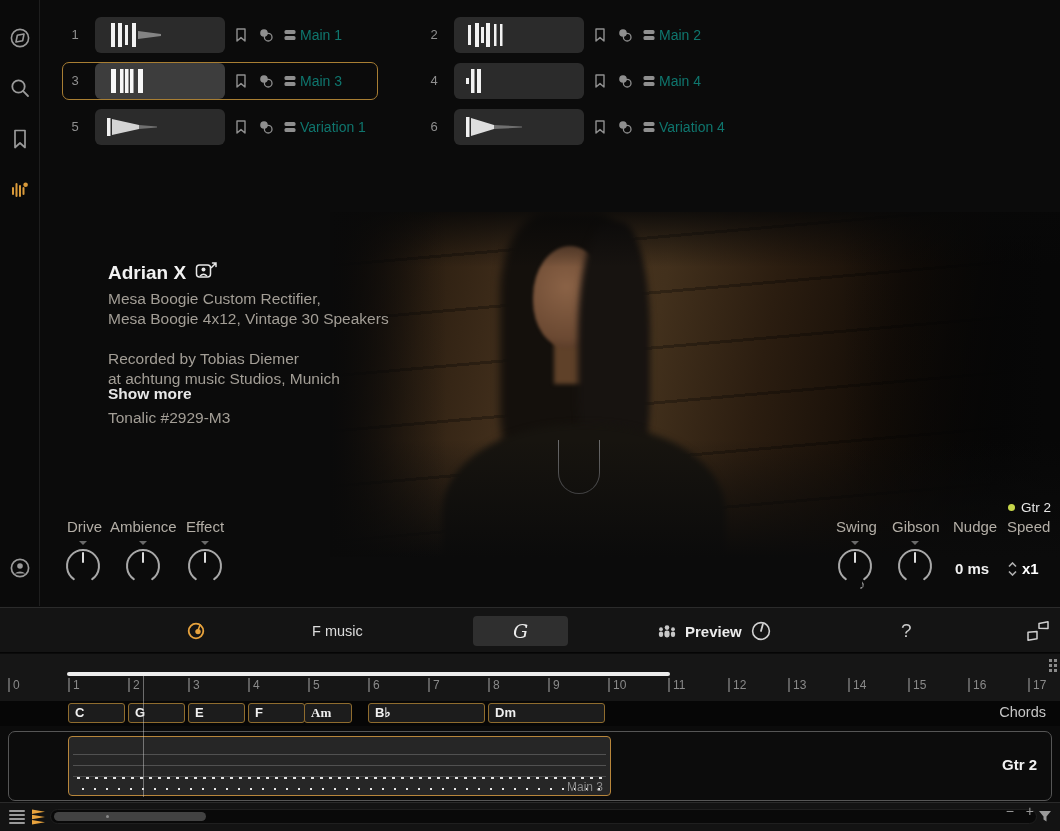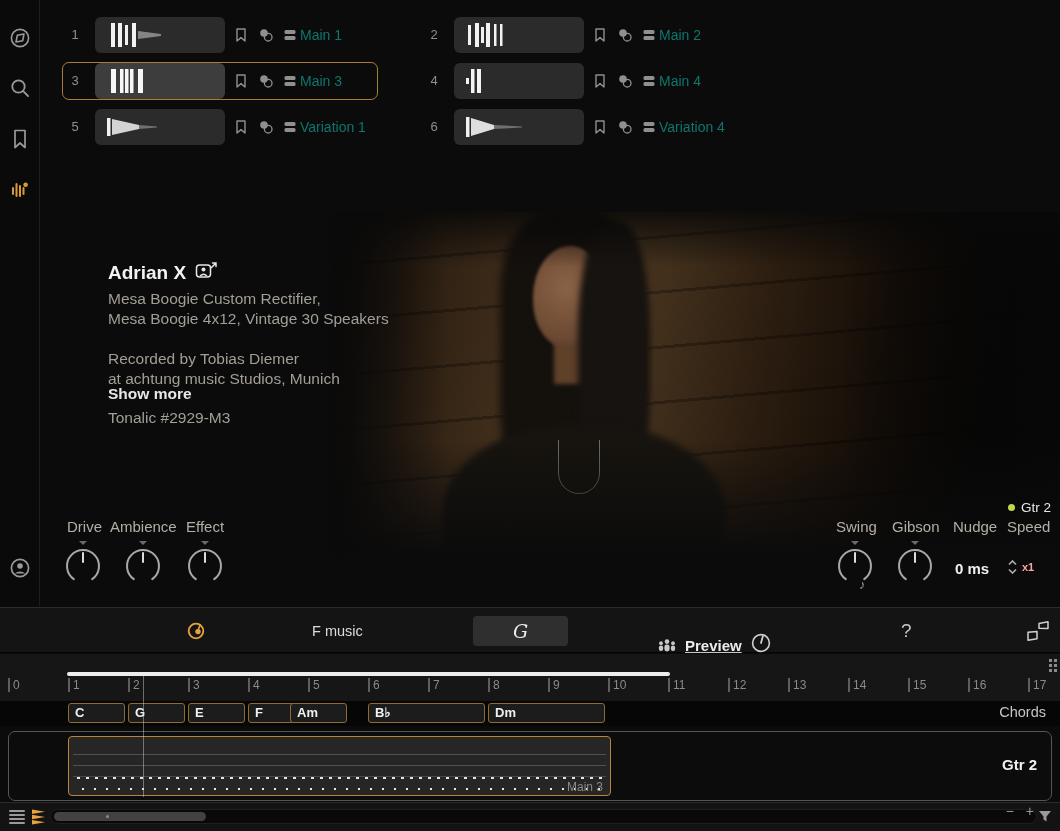--- a/index.html
+++ b/index.html
@@ -51,30 +51,30 @@
   
   .ctl-label { position:absolute; top:518px; font-size:15px; color:#b3aea6; z-index:12; white-space:nowrap; }
   .knob { position:absolute; top:541px; width:40px; height:46px; z-index:12; cursor:pointer; }
   .ktri { position:absolute; top:0; left:16px; width:0; height:0; border-left:4px solid transparent; border-right:4px solid transparent; border-top:4px solid #6a6a6a; }
   .knob svg { position:absolute; top:5px; left:0; }
   .kval { position:absolute; top:560px; font-size:15px; font-weight:bold; color:#f0f0f0; z-index:12; }
   .badge { position:absolute; top:500px; right:9px; display:flex; align-items:center; gap:6px; font-size:13.5px; color:#e8e8e8; z-index:12; }
   .badge .dot { width:7px; height:7px; border-radius:50%; background:#c6d64a; }
   .swing-note { position:absolute; left:859px; top:577px; font-size:13px; color:#9a9a9a; z-index:13; }
   .speed-ctl { position:absolute; left:1008px; top:560px; display:flex; align-items:center; gap:5px; z-index:12; cursor:pointer; }
-  .speed-ctl b { font-size:11px; color:#fca5a5; }
+  .speed-ctl b { font-size:15px; color:#ffffff; }
 
   
   .transport { position:absolute; left:0; top:607px; width:1060px; height:46px; background:#141414; border-top:1px solid #2b2b2b; border-bottom:1px solid #050505; z-index:25; }
   .t-bpm { position:absolute; left:10px; top:0; height:46px; display:flex; align-items:center; gap:10px; font-size:15px; font-weight:bold; color:#e8e8e8; }
   .t-metro { position:absolute; left:187px; top:14px; width:18px; height:18px; cursor:pointer; }
   .t-key { position:absolute; left:312px; top:0; height:46px; display:flex; align-items:center; font-size:14.5px; color:#dcdcdc; cursor:pointer; }
   .t-gbox { position:absolute; left:473px; top:8px; width:95px; height:30px; background:#2f2f2f; border-radius:4px; display:flex; align-items:center; justify-content:center; }
   .t-gbox span { font-family:"DejaVu Serif", serif; font-style:italic; font-size:19px; color:#ececec; }
-  .t-preview { position:absolute; left:657px; top:0; height:46px; display:flex; align-items:flex-end; gap:8px; cursor:pointer;text-decoration:underline; }
+  .t-preview { position:absolute; left:657px; top:0; height:46px; display:flex; align-items:center; gap:8px; cursor:pointer; }
   .t-preview b { font-size:15px; color:#ececec; }
   .t-help { position:absolute; left:901px; top:0; height:46px; display:flex; align-items:center; font-size:19px; color:#c8c8c8; cursor:pointer; }
   .t-cab { position:absolute; left:1026px; top:12px; width:24px; height:22px; cursor:pointer; }
 
   
   .ruler { position:absolute; left:0; top:654px; width:1060px; height:47px; background:#161616; z-index:5; }
   .range-bar { position:absolute; left:67px; top:18px; width:603px; height:4px; background:#ededed; border-radius:2px; cursor:pointer; }
   .tick { position:absolute; top:24px; display:flex; align-items:flex-start; font-size:12px; color:#8a8a8a; }
   .tick i { display:block; width:2px; height:14px; background:#5e5e5e; margin-right:3px; }
   .grid-ic { position:absolute; right:2px; top:4px; width:10px; height:16px; cursor:pointer; }
@@ -468,21 +468,21 @@
         </svg>
     </span>
   </div>
 
   <div class="chordrow">
     <div id="chord-blocks">
         <div class="chord-block" style="left: 68px; width: 57px;">C</div>
         <div class="chord-block" style="left: 128px; width: 57px;">G</div>
         <div class="chord-block" style="left: 188px; width: 57px;">E</div>
         <div class="chord-block" style="left: 248px; width: 57px;">F</div>
-        <div class="chord-block" style="left: 290px; width: 57px;">Am</div>
+        <div class="chord-block" style="left: 304px; width: 48px; font-family: Liberation Serif, serif;">Am</div>
         <div class="chord-block" style="left: 368px; width: 117px;">B♭</div>
         <div class="chord-block" style="left: 488px; width: 117px;">Dm</div>
       </div>
     <span class="chords-label">Chords</span>
   </div>
 
   <div class="lane">
     <div class="clip">
       <div class="tab-dots"></div>
       <span class="clip-label">Main 3</span>

